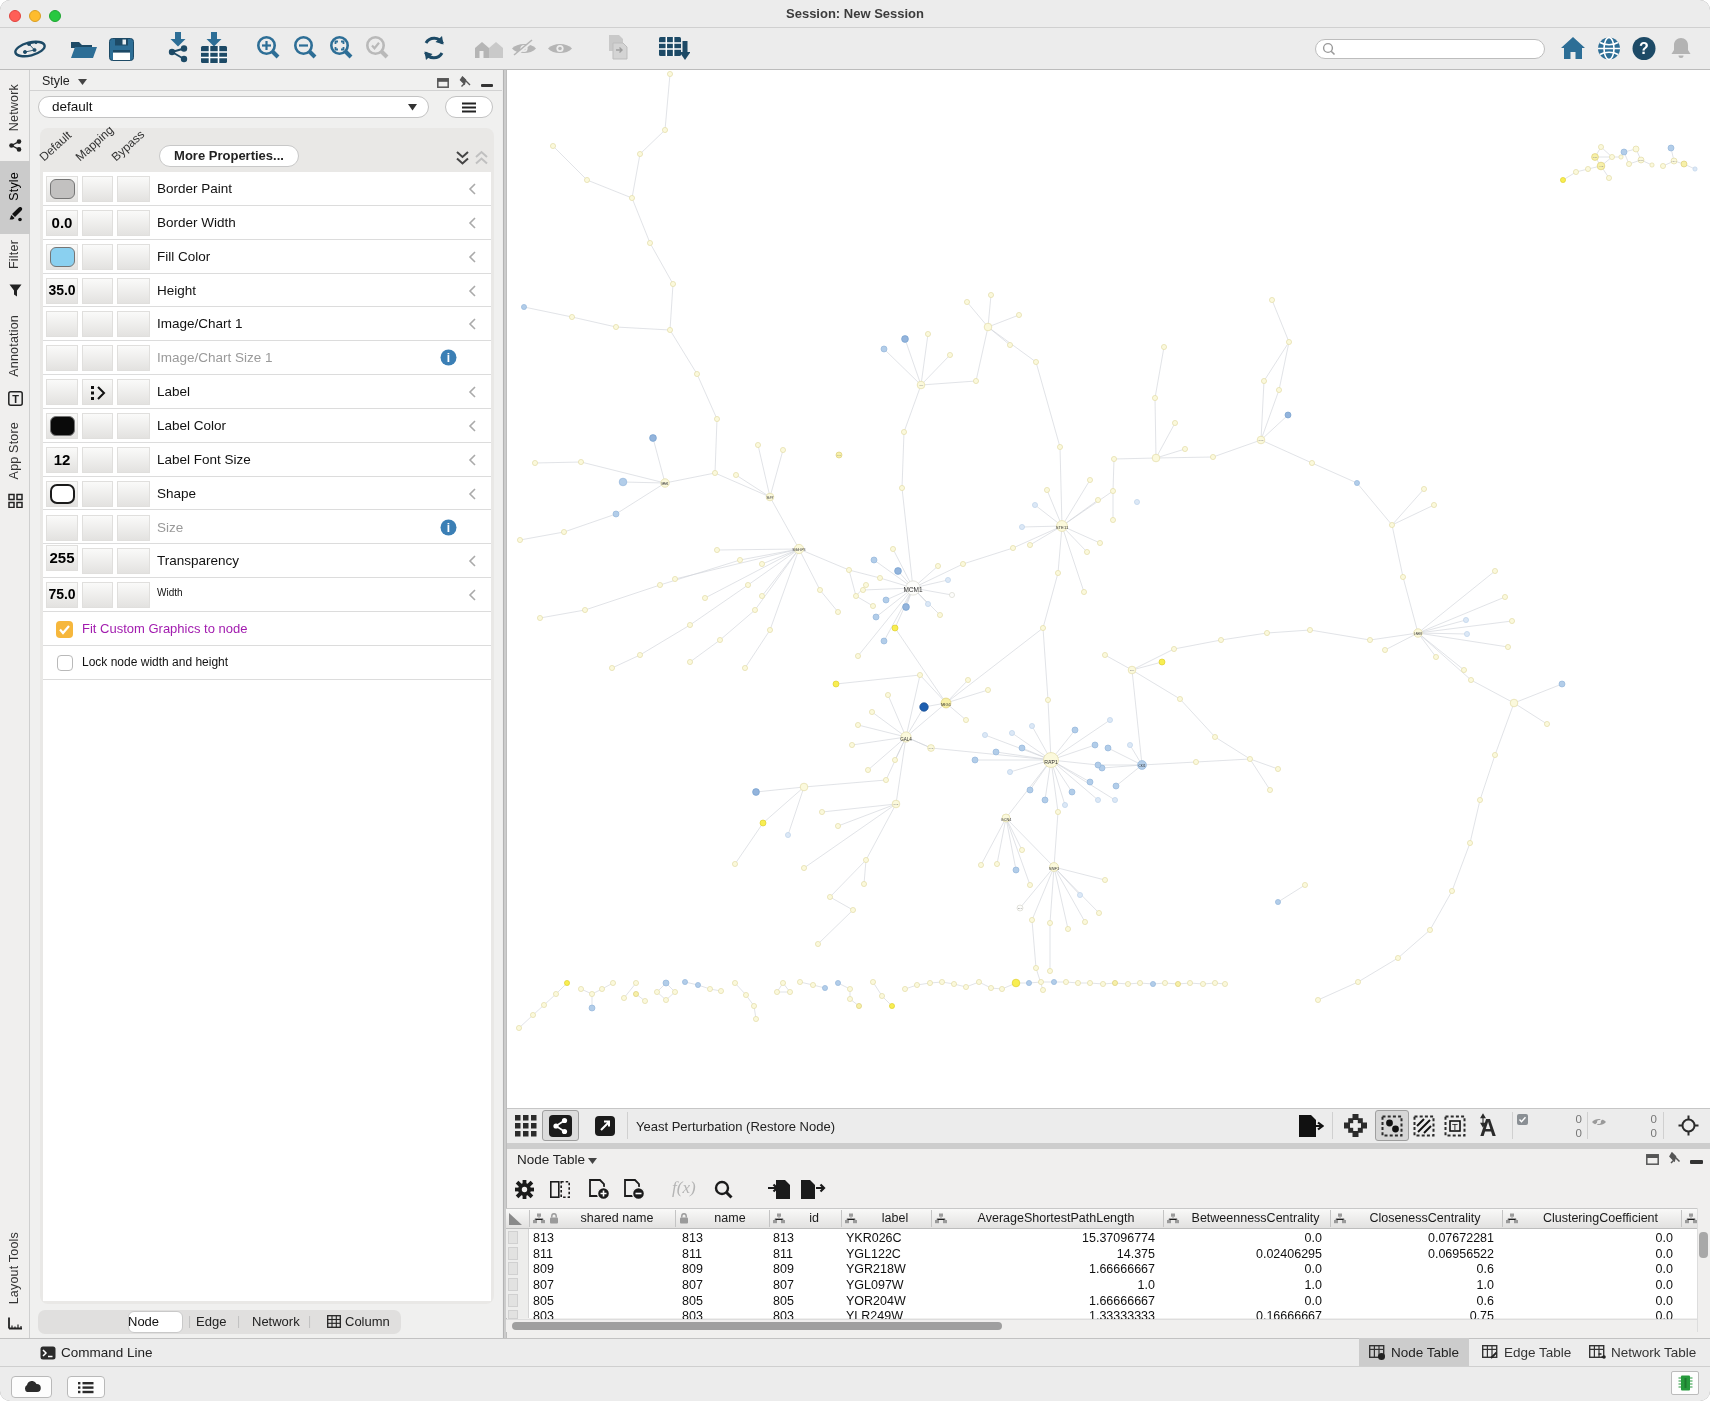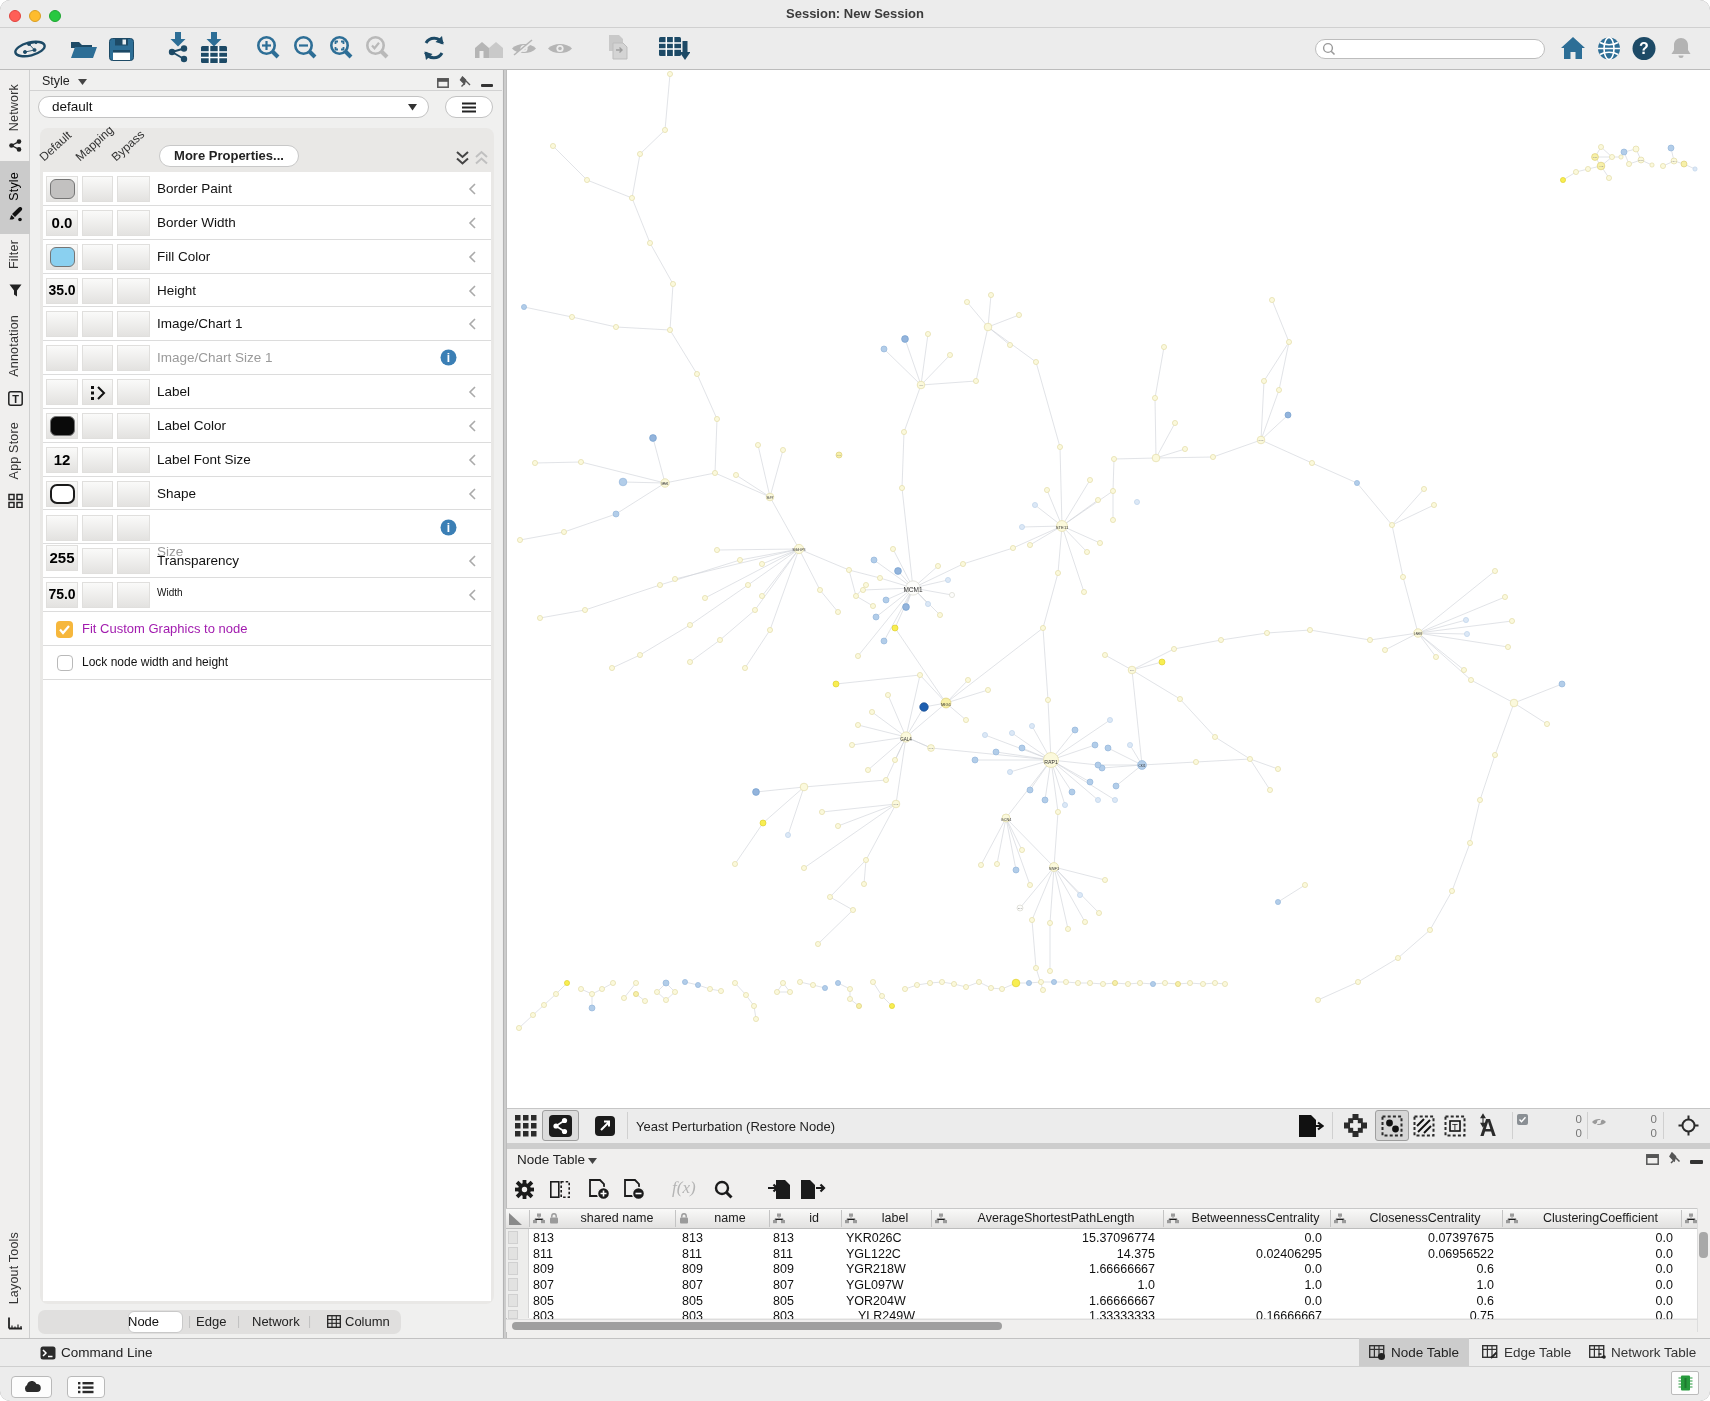--- a/index.html
+++ b/index.html
@@ -402,21 +402,21 @@
     <div style="position:absolute;left:82px;top:480.65000000000003px;width:31px;height:26px;background:linear-gradient(180deg,#fafaf9,#e3e2e0);border:1px solid #e0dfdd;"></div>
     <div style="position:absolute;left:117px;top:480.65000000000003px;width:33px;height:26px;background:linear-gradient(180deg,#fafaf9,#e3e2e0);border:1px solid #e0dfdd;"></div>
     <div style="position:absolute;left:157px;top:485.65000000000003px;white-space:nowrap;font-size:13.5px;color:#111;">Shape</div>
     <svg style="position:absolute;left:468px;top:487.65000000000003px;" width="8" height="12" viewBox="0 0 8 12" xmlns="http://www.w3.org/2000/svg">
       <path d="M7 1 L2 6 l5 5" fill="none" stroke="#aaa" stroke-width="1.6"></path>
     </svg>
     <div style="position:absolute;left:43px;top:510.5px;width:448px;height:33.85px;border-bottom:1px solid #dcdcdc;"></div>
     <div style="position:absolute;left:46px;top:514.5px;width:32px;height:26px;background:linear-gradient(180deg,#fafaf9,#e3e2e0);border:1px solid #e0dfdd;"></div>
     <div style="position:absolute;left:82px;top:514.5px;width:31px;height:26px;background:linear-gradient(180deg,#fafaf9,#e3e2e0);border:1px solid #e0dfdd;"></div>
     <div style="position:absolute;left:117px;top:514.5px;width:33px;height:26px;background:linear-gradient(180deg,#fafaf9,#e3e2e0);border:1px solid #e0dfdd;"></div>
-    <div style="position:absolute;left:157px;top:519.5px;white-space:nowrap;font-size:13.5px;color:#9a9a9a;margin-top:24px;">Size</div>
+    <div style="position:absolute;left:157px;top:519.5px;white-space:nowrap;font-size:13.5px;color:#9a9a9a;">Size</div>
     <svg style="position:absolute;left:440px;top:518.5px;" width="17" height="17" viewBox="0 0 17 17" xmlns="http://www.w3.org/2000/svg">
       <circle cx="8.5" cy="8.5" r="8" fill="#3b7fb5"></circle>
       <text x="8.5" y="13" text-anchor="middle" font-size="12" font-weight="bold" fill="#fff" font-family="Liberation Serif">i</text>
     </svg>
     <div style="position:absolute;left:43px;top:544.35px;width:448px;height:33.85px;border-bottom:1px solid #dcdcdc;"></div>
     <div style="position:absolute;left:46px;top:545px;width:32px;height:26px;background:linear-gradient(180deg,#fafaf9,#e3e2e0);border:1px solid #e0dfdd;">
       <div style="position:absolute;left:0;top:3px;width:100%;text-align:center;font-size:15px;font-weight:bold;color:#000;">255</div>
     </div>
     <div style="position:absolute;left:82px;top:548.35px;width:31px;height:26px;background:linear-gradient(180deg,#fafaf9,#e3e2e0);border:1px solid #e0dfdd;"></div>
     <div style="position:absolute;left:117px;top:548.35px;width:33px;height:26px;background:linear-gradient(180deg,#fafaf9,#e3e2e0);border:1px solid #e0dfdd;"></div>
@@ -1464,21 +1464,21 @@
     </svg>
     <div style="position:absolute;left:506px;top:1229px;width:1191px;height:89px;background:#ffffff;"></div>
     <div style="position:absolute;left:506px;top:1229px;width:23px;height:89px;background:#ededec;border-right:1px solid #d5d5d5;"></div>
     <div style="position:absolute;left:508px;top:1231.0px;width:10px;height:13px;background:#e2e2e1;border:1px solid #d0d0d0;"></div>
     <div style="position:absolute;left:533px;top:1231.0px;white-space:nowrap;font-size:12.5px;color:#111;">813</div>
     <div style="position:absolute;left:682px;top:1231.0px;white-space:nowrap;font-size:12.5px;color:#111;">813</div>
     <div style="position:absolute;left:773px;top:1231.0px;white-space:nowrap;font-size:12.5px;color:#111;">813</div>
     <div style="position:absolute;left:846px;top:1231.0px;white-space:nowrap;font-size:12.5px;color:#111;">YKR026C</div>
     <div style="position:absolute;left:931px;top:1231.0px;white-space:nowrap;width:224px;text-align:right;font-size:12.5px;color:#111;">15.37096774</div>
     <div style="position:absolute;left:1163px;top:1231.0px;white-space:nowrap;width:159px;text-align:right;font-size:12.5px;color:#111;">0.0</div>
-    <div style="position:absolute;left:1330px;top:1231.0px;white-space:nowrap;width:164px;text-align:right;font-size:12.5px;color:#111;">0.07397675</div>
+    <div style="position:absolute;left:1330px;top:1231.0px;white-space:nowrap;width:164px;text-align:right;font-size:12.5px;color:#111;">0.07672281</div>
     <div style="position:absolute;left:1502px;top:1231.0px;white-space:nowrap;width:171px;text-align:right;font-size:12.5px;color:#111;">0.0</div>
     <div style="position:absolute;left:508px;top:1246.7px;width:10px;height:13px;background:#e2e2e1;border:1px solid #d0d0d0;"></div>
     <div style="position:absolute;left:533px;top:1246.7px;white-space:nowrap;font-size:12.5px;color:#111;">811</div>
     <div style="position:absolute;left:682px;top:1246.7px;white-space:nowrap;font-size:12.5px;color:#111;">811</div>
     <div style="position:absolute;left:773px;top:1246.7px;white-space:nowrap;font-size:12.5px;color:#111;">811</div>
     <div style="position:absolute;left:846px;top:1246.7px;white-space:nowrap;font-size:12.5px;color:#111;">YGL122C</div>
     <div style="position:absolute;left:931px;top:1246.7px;white-space:nowrap;width:224px;text-align:right;font-size:12.5px;color:#111;">14.375</div>
     <div style="position:absolute;left:1163px;top:1246.7px;white-space:nowrap;width:159px;text-align:right;font-size:12.5px;color:#111;">0.02406295</div>
     <div style="position:absolute;left:1330px;top:1246.7px;white-space:nowrap;width:164px;text-align:right;font-size:12.5px;color:#111;">0.06956522</div>
     <div style="position:absolute;left:1502px;top:1246.7px;white-space:nowrap;width:171px;text-align:right;font-size:12.5px;color:#111;">0.0</div>
@@ -1507,21 +1507,21 @@
     <div style="position:absolute;left:846px;top:1293.8px;white-space:nowrap;font-size:12.5px;color:#111;">YOR204W</div>
     <div style="position:absolute;left:931px;top:1293.8px;white-space:nowrap;width:224px;text-align:right;font-size:12.5px;color:#111;">1.66666667</div>
     <div style="position:absolute;left:1163px;top:1293.8px;white-space:nowrap;width:159px;text-align:right;font-size:12.5px;color:#111;">0.0</div>
     <div style="position:absolute;left:1330px;top:1293.8px;white-space:nowrap;width:164px;text-align:right;font-size:12.5px;color:#111;">0.6</div>
     <div style="position:absolute;left:1502px;top:1293.8px;white-space:nowrap;width:171px;text-align:right;font-size:12.5px;color:#111;">0.0</div>
     <div style="position:absolute;left:529px;top:1308.5px;width:1168px;height:10px;overflow:hidden;">
       <div style="position:absolute;left:4px;top:0px;white-space:nowrap;font-size:12.5px;color:#111;">803</div>
     </div>
     <div style="position:absolute;left:682px;top:1308.5px;width:80px;height:10px;overflow:hidden;font-size:12.5px;color:#111;">803</div>
     <div style="position:absolute;left:773px;top:1308.5px;width:80px;height:10px;overflow:hidden;font-size:12.5px;color:#111;">803</div>
-    <div style="position:absolute;left:846px;top:1308.5px;width:80px;height:10px;overflow:hidden;font-size:12.5px;color:#111;margin-left:12px;">YLR249W</div>
+    <div style="position:absolute;left:846px;top:1308.5px;width:80px;height:10px;overflow:hidden;font-size:12.5px;color:#111;">YLR249W</div>
     <div style="position:absolute;left:931px;top:1308.5px;width:224px;height:10px;overflow:hidden;text-align:right;font-size:12.5px;color:#111;">1.33333333</div>
     <div style="position:absolute;left:1163px;top:1308.5px;width:159px;height:10px;overflow:hidden;text-align:right;font-size:12.5px;color:#111;">0.16666667</div>
     <div style="position:absolute;left:1330px;top:1308.5px;width:164px;height:10px;overflow:hidden;text-align:right;font-size:12.5px;color:#111;">0.75</div>
     <div style="position:absolute;left:1502px;top:1308.5px;width:171px;height:10px;overflow:hidden;text-align:right;font-size:12.5px;color:#111;">0.0</div>
     <div style="position:absolute;left:508px;top:1309.5px;width:10px;height:9px;background:#e2e2e1;border:1px solid #d0d0d0;"></div>
     <div style="position:absolute;left:506px;top:1319px;width:1191px;height:13px;background:#f0efee;border-top:1px solid #ddd;"></div>
     <div style="position:absolute;left:512px;top:1322px;width:490px;height:8px;background:#9f9f9f;border-radius:4px;"></div>
     <div style="position:absolute;left:1697px;top:1208px;width:13px;height:124px;background:#f0efee;border-left:1px solid #ddd;"></div>
     <div style="position:absolute;left:1699px;top:1232px;width:9px;height:26px;background:#a8a8a8;border-radius:4px;"></div>
   </div>

